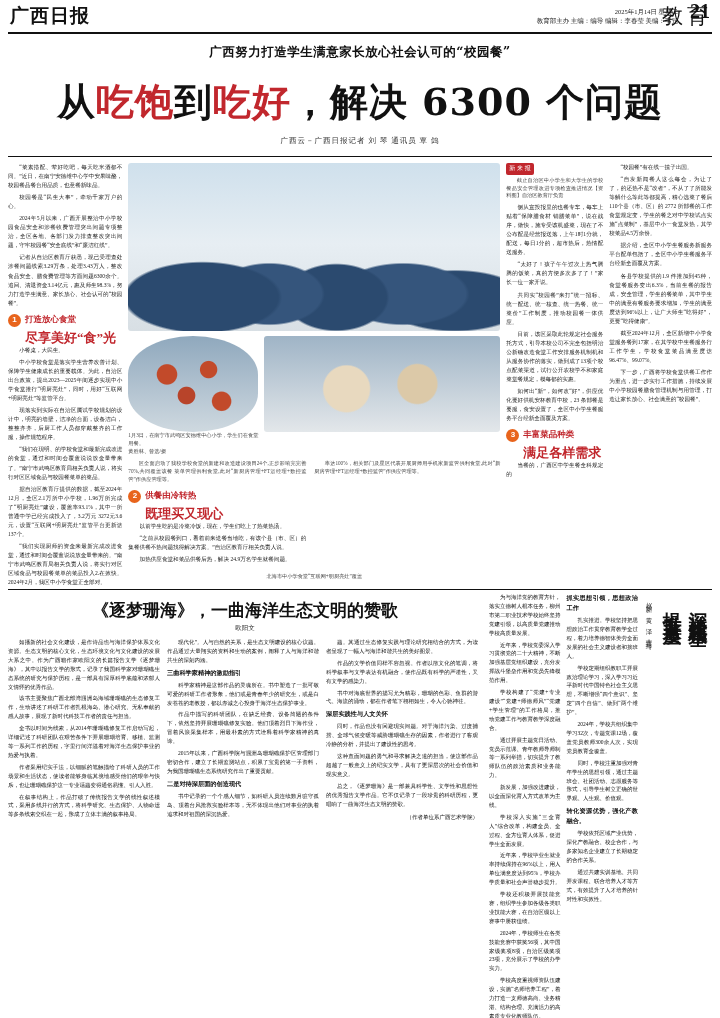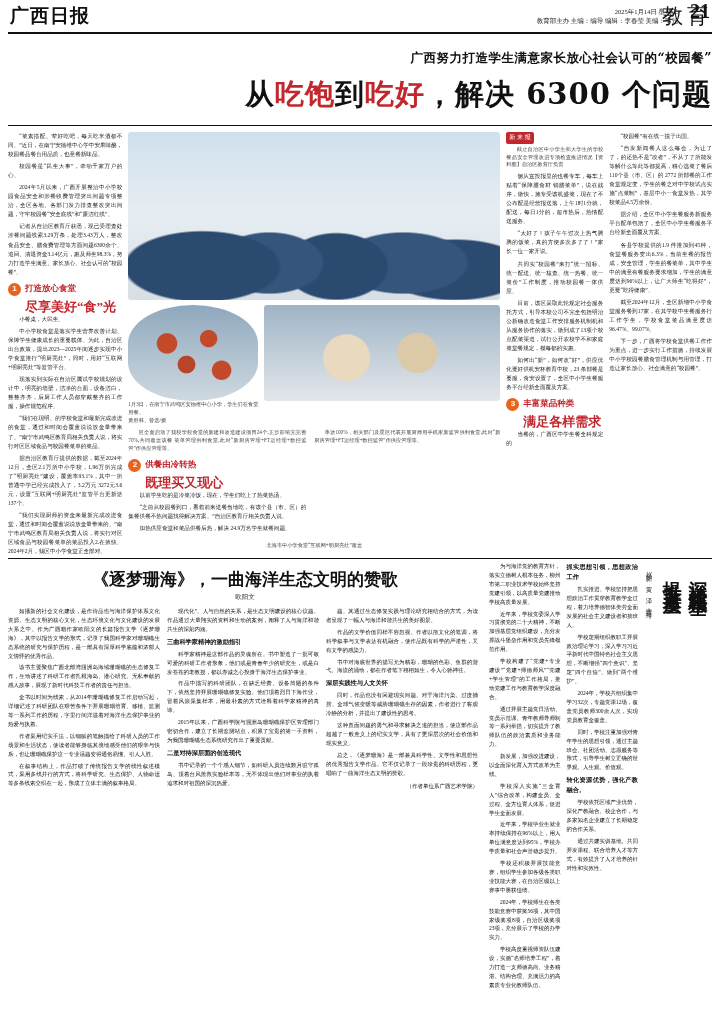--- a/index.html
+++ b/index.html
@@ -32,27 +32,27 @@
   .mh-right {
     margin-left:auto; text-align:right; font-size:6.5px; line-height:1.45;
     color:#222; padding-right:34px; white-space:nowrap;
   }
   .pagenum {
     position:absolute; right:2px; top:0px;
     font-size:20px; font-weight:bold; font-family:"Liberation Serif",serif;
   }
 
   
-  .headline-wrap { text-align:right; padding:16px 0 4px; }
+  .headline-wrap { text-align:center; padding:10px 0 4px; }
   .shoulder {
     font-size:12.5px; font-weight:bold; letter-spacing:.5px;
     color:#111; font-family:"DejaVu Serif",serif;
   }
   .main-title {
-    font-size:29px; font-weight:bold; margin-top:8px;
+    font-size:38px; font-weight:bold; margin-top:16px;
     font-family:"DejaVu Serif",serif; letter-spacing:1px;
     white-space:nowrap;
   }
   .main-title .red { color:#c1272d; }
   .byline {
     font-size:7.5px; color:#333; margin-top:8px; letter-spacing:1px;
   }
   .rule-thick { border-bottom:1px solid #111; margin-top:6px; }
 
   
@@ -172,20 +172,21 @@
       <div>教育部主办  主编：编导  编辑：李春莹  美编：韦元</div>
     </div>
     <div class="pagenum">21</div>
   </div>
 
   <div class="headline-wrap">
     <div class="shoulder">广西努力打造学生满意家长放心社会认可的“校园餐”</div>
     <div class="main-title">
       <span>从</span><span class="red">吃饱</span><span>到</span><span class="red">吃好</span><span>，解决 6300 个问题</span>
     </div>
+    <div class="byline">广西云－广西日报记者  刘 琴    通讯员  覃 鸽</div>
   </div>
   <div class="rule-thick"></div>
 
   <div class="top-area">
 
     <div class="col c1">
       <p>“菜素搭配、荤好吃吧，每天吃米酒都不同。”近日，在南宁安德维中心学中安果味酪，校园餐品餐台用品质，也意餐新味品。</p>
       <p>校园餐是“民生大事”，牵动千家万户的心。</p>
       <p>2024年5月以来，广西开展整治中小学校园食品安全和涉餐收费管理突出问题专项整治，全区各地、各部门发力排查整改突出问题，守牢校园餐“安全底线”和“廉洁红线”。</p>
       <p>记者从自治区教育厅获悉，现已受理查处涉餐问题线索3.29万条，处理3.43万人，整改食品安全、膳食费管理等方面问题6300余个。追回、清退资金3.14亿元，惠及师生98.3%，努力打造学生满意、家长放心、社会认可的“校园餐”。</p>

